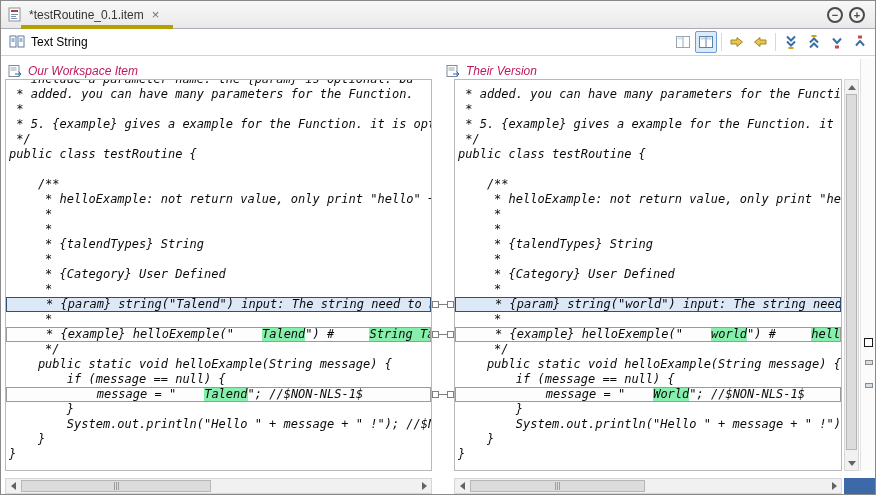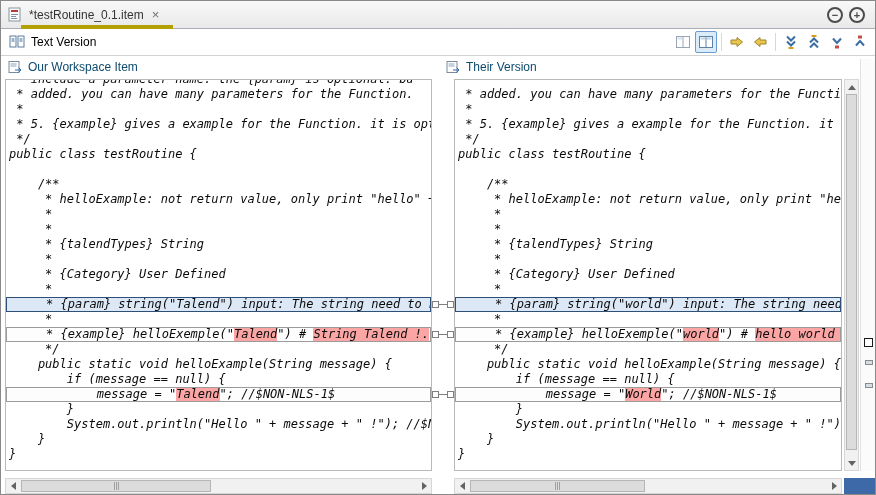--- a/index.html
+++ b/index.html
@@ -26,40 +26,40 @@
                 border-bottom:1px solid #d2d2d2; }
   .cmp-icon { position:absolute; left:8px; top:5px; }
   .cmp-title { position:absolute; left:30px; top:0; line-height:26px; font-size:12px; color:#000; }
   .toolbar { position:absolute; right:4px; top:2px; height:22px; display:flex; align-items:center; gap:1px; }
   .tb-btn { width:22px; height:22px; display:flex; align-items:center; justify-content:center;
             border:1px solid transparent; border-radius:2px; cursor:pointer; background:transparent; }
   .tb-btn.pressed { border:1px solid #6b9bd2; background:#dcebf8; }
   .tb-sep { width:1px; height:18px; background:#d8d8d8; margin:0 3px; }
 
   
-  .pane-header { position:absolute; top:59px; height:18px; display:flex; align-items:flex-start; gap:6px;
-                 font-size:12px; color:#0c4a6e; white-space:nowrap; }
+  .pane-header { position:absolute; top:59px; height:18px; display:flex; align-items:flex-end; gap:6px;
+                 font-size:12px; color:#be185d; white-space:nowrap;font-style:italic; }
   .pane-header.left { left:7px; }
   .pane-header.right { left:445px; }
 
   
   .code { position:absolute; top:78px; height:392px; background:#fff;
           border:1px solid #b9b9b9; overflow:hidden; }
   .code.left  { left:4px;   width:427px; }
   .code.right { left:453px; width:388px; }
   .code-inner { position:relative; padding-left:3px;
                 font-family:"DejaVu Sans Mono", monospace; font-size:12px; color:#0a0a0a; }
   .code-inner.offL { top:-8px; }
   .code-inner.offR { top:7px; }
   .line { height:15px; line-height:15px; white-space:pre; overflow:hidden;font-style:italic; }
   .line.diff-current { background:#dce8f6; border:1px solid #2e4f77; line-height:13px;
                        margin-left:-3px; padding-left:3px; }
   .line.diff-change  { background:#fdfdfd; border:1px solid #9b9b9b; line-height:13px;
                        margin-left:-3px; padding-left:3px; }
-  .inline-hl { background:#fca5a5; }
+  .inline-hl { background:#86efac;margin-left:28px; }
 
   
   .connector { position:absolute; left:431px; width:22px; height:0; border-top:1px solid #7f7f7f; }
   .handle { position:absolute; width:7px; height:7px; background:#fff; border:1px solid #7f7f7f; }
 
   
   .vscroll { position:absolute; left:843px; top:78px; width:15px; height:392px;
              background:#f1f1f1; border:1px solid #d6d6d6; }
   .v-arrow { position:absolute; left:0; width:13px; height:14px; display:flex;
              align-items:center; justify-content:center; cursor:pointer; }
@@ -118,21 +118,21 @@
 
   <div class="cmp-header">
     <svg class="cmp-icon" width="16" height="16">
       <rect x="1" y="2" width="6" height="11" fill="#fff" stroke="#5f7d9c"></rect>
       <rect x="9" y="2" width="6" height="11" fill="#fff" stroke="#5f7d9c"></rect>
       <rect x="2.5" y="4.5" width="3" height="1" fill="#3a6ea5"></rect>
       <rect x="2.5" y="6.5" width="3" height="1" fill="#3a6ea5"></rect>
       <rect x="10.5" y="4.5" width="3" height="1" fill="#3a6ea5"></rect>
       <rect x="10.5" y="6.5" width="3" height="1" fill="#3a6ea5"></rect>
     </svg>
-    <span class="cmp-title">Text Version</span>
+    <span class="cmp-title">Text String</span>
 
     <div class="toolbar">
       <div class="tb-btn">
         <svg width="16" height="16">
           <rect x="1.5" y="2.5" width="13" height="11" fill="#fff" stroke="#98a6b4"></rect>
           <line x1="8" y1="2.5" x2="8" y2="13.5" stroke="#98a6b4"></line>
           <rect x="2.5" y="3.5" width="4.5" height="2" fill="#d7dfe7"></rect>
         </svg>
       </div>
       <div class="tb-btn pressed">

